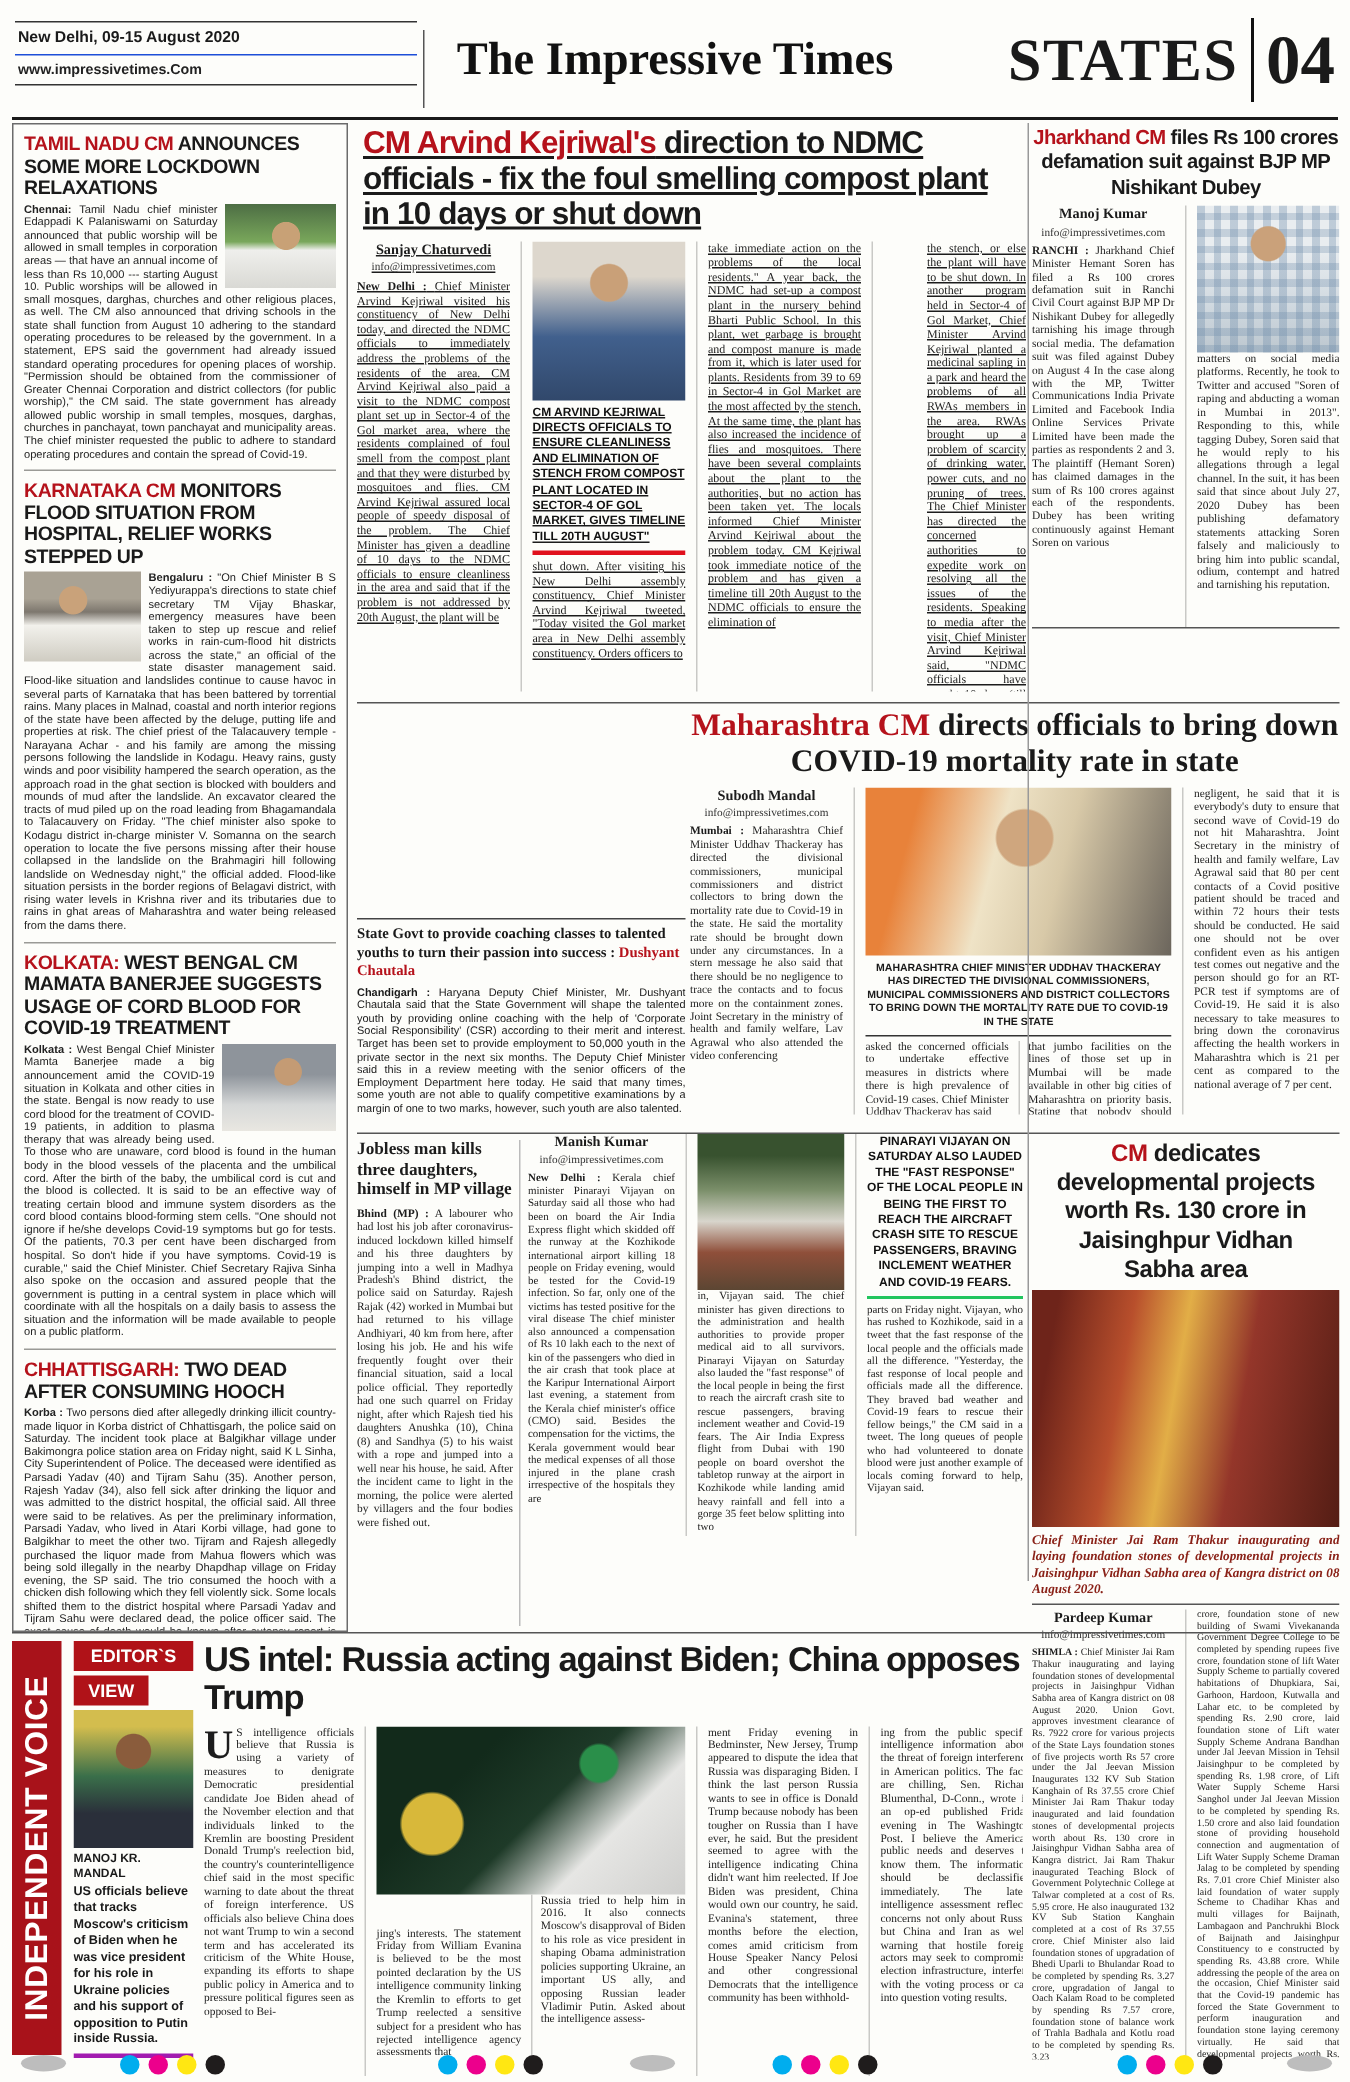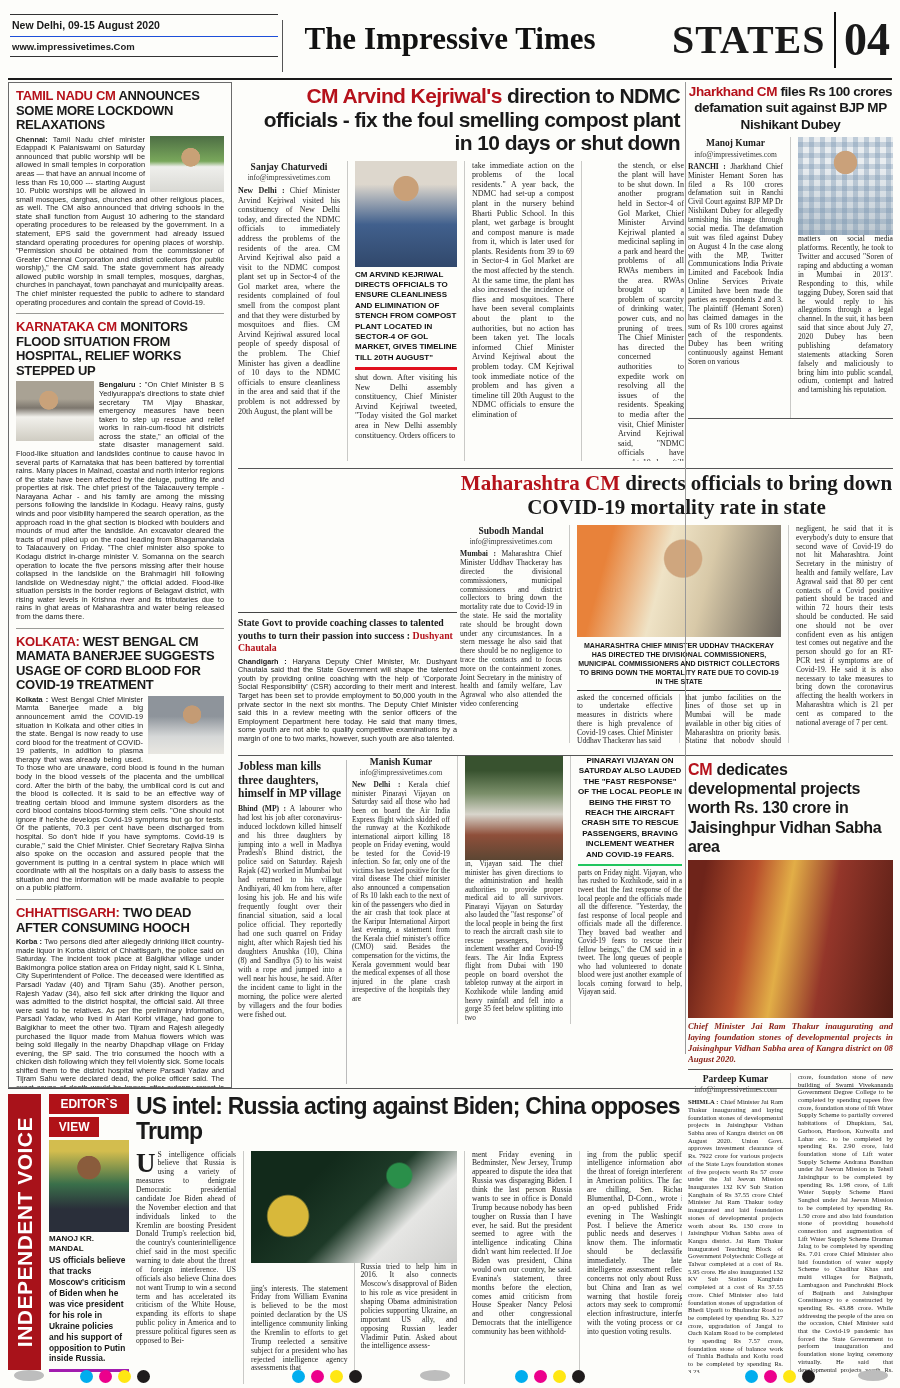--- a/index.html
+++ b/index.html
@@ -74,23 +74,23 @@
 
   
   #leftcol{left:8px;top:82px;width:224px;height:1006px;border:1px solid #6b6b6b;
      padding:4px 7px;box-sizing:border-box;overflow:hidden;}
   .la h2{font:bold 13px/1.12 "Liberation Sans",sans-serif;letter-spacing:-0.3px;margin:2px 0 3px;}
   .la .la-body{font:7.4px/1.16 "Liberation Sans",sans-serif;text-align:justify;color:#222;}
   .la+.la{border-top:1px solid #9a9a96;margin-top:6px;padding-top:4px;}
 
   
   #kj{left:238px;top:82px;width:446px;height:384px;overflow:hidden;}
-  #kj h1{text-align:right;font:bold 21px/1.12 "Liberation Sans",sans-serif;
-     letter-spacing:-0.6px;margin:2px 4px 6px;}
-  #kj .body{font-size:8px;line-height:1.2;height:300px;overflow:hidden;}
+  #kj h1{text-align:left;font:bold 21px/1.12 "Liberation Sans",sans-serif;
+     letter-spacing:-0.6px;margin:2px 4px 6px;text-decoration:underline;}
+  #kj .body{font-size:8px;line-height:1.2;height:300px;overflow:hidden;text-decoration:underline;}
   .cap-kj{font:bold 8px/1.3 "Liberation Sans",sans-serif;text-align:left;color:#111;
      border-bottom:3px solid #e0101c;padding:3px 0 4px;margin-bottom:3px;}
 
   #rule-mid1{left:238px;top:468px;width:655px;border-top:1px solid #555;}
 
   
   #hy{left:238px;top:472px;width:219px;}
   .cap-italic{font:bold italic 8.8px/1.25 "Liberation Serif",serif;color:#8a2218;margin-top:3px;}
 
   
@@ -128,21 +128,21 @@
 
   
   #jh{left:688px;top:82px;width:205px;height:336px;border-bottom:1px solid #555;overflow:hidden;}
   #jh h1{text-align:center;font:bold 13.5px/1.22 "Liberation Sans",sans-serif;
      letter-spacing:-0.4px;margin:2px 0 4px;}
   #jh .body{font-size:7.6px;line-height:1.17;height:282px;overflow:hidden;}
   #vr-right{left:685px;top:82px;height:972px;border-left:1px solid #999;}
 
   
   #pr{left:688px;top:760px;width:205px;height:622px;overflow:hidden;}
-  #pr h1{font:bold 16px/1.2 "Liberation Sans",sans-serif;letter-spacing:-0.3px;margin:0 0 4px;}
+  #pr h1{font:bold 16px/1.2 "Liberation Sans",sans-serif;letter-spacing:-0.3px;margin:0 16px 4px;text-align:center;}
   #pr .body{font-size:6.6px;line-height:1.17;height:300px;overflow:hidden;}
   #pr .cap-italic{border-bottom:1px solid #555;padding-bottom:4px;margin-bottom:3px;}
 
   
   #rule-bot{left:8px;top:1088px;width:885px;border-top:1px solid #555;}
   #us{left:8px;top:1092px;width:674px;height:292px;overflow:hidden;}
   #us-banner{position:absolute;left:0;top:2px;width:33px;height:276px;background:#a8121a;
      display:flex;align-items:center;justify-content:center;}
   #us-banner span{writing-mode:vertical-rl;transform:rotate(180deg);color:#fff;
      font:bold 21px/1 "Liberation Sans",sans-serif;letter-spacing:0.5px;white-space:nowrap;}

